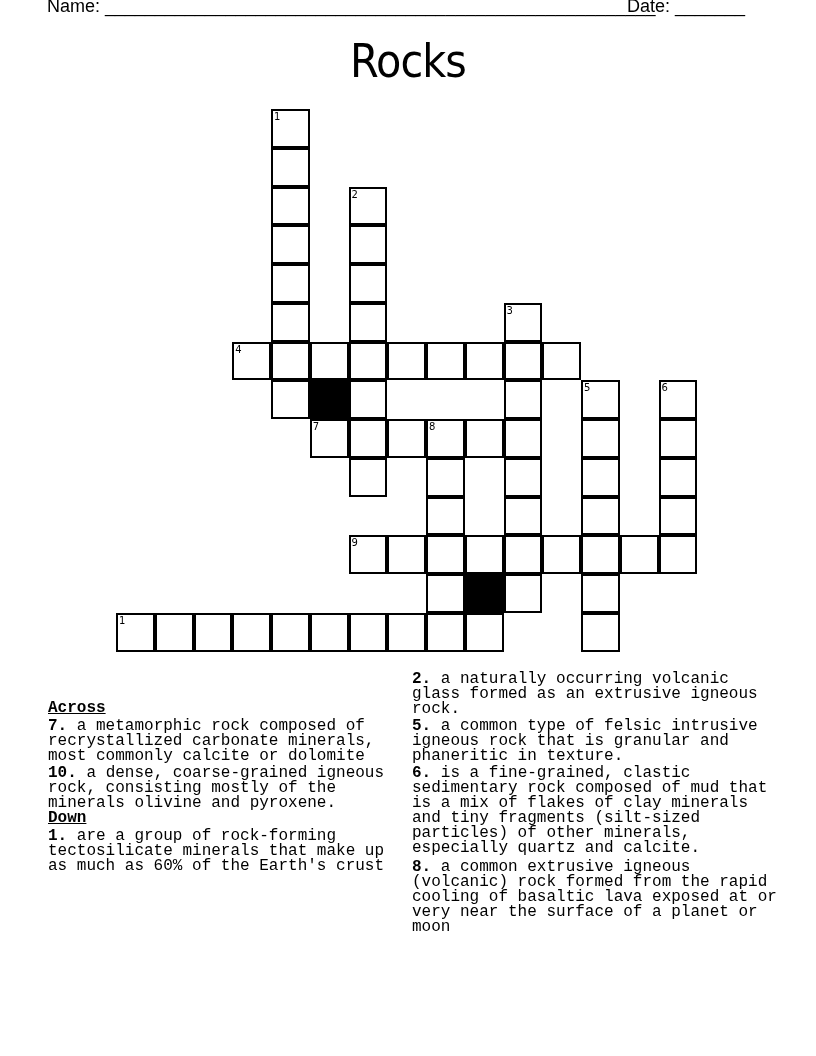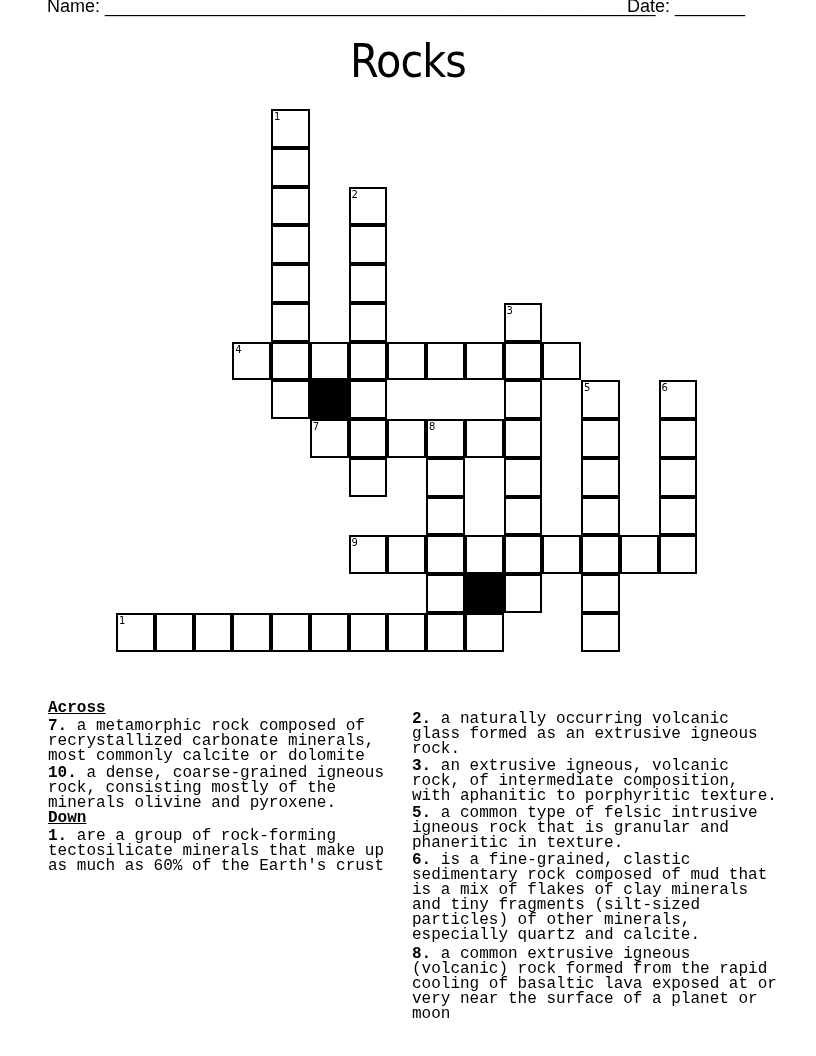--- a/index.html
+++ b/index.html
@@ -10,21 +10,21 @@
   .title { position: absolute; top: 34px; left: 0; width: 816px; text-align: center;
            font-family: "DejaVu Sans", sans-serif; font-size: 46px; letter-spacing: -1px; transform: scaleX(0.9); }
   #grid { position: absolute; left: 0; top: 0; width: 816px; height: 700px; }
   .cell { position: absolute; width: 38.75px; height: 38.75px; box-sizing: border-box;
           border: 2px solid #000; background: #fff; margin-left: -1px; margin-top: -1px; }
   .cell.black { background: #000; }
   .cell .num { position: absolute; left: 1px; top: 0px; font-family: "DejaVu Sans", sans-serif;
                font-size: 10px; line-height: 11px; }
   .clues { position: absolute; font-family: Liberation Mono, monospace; font-size: 16px; line-height: 15px; }
   #clues-left { left: 48px; top: 701px; width: 360px; }
-  #clues-right { left: 412px; top: 712px; width: 370px; }
+  #clues-right { left: 412px; top: 672px; width: 370px; }
   .sec-head { font-weight: bold; text-decoration: underline; margin-bottom: 3px; }
   .clue { margin-bottom: 2px; }
   .clue b { font-weight: bold; }
   .clue.gap { margin-top: 4px; }
 </style>
 </head>
 <body>
 
 <div id="name-field" class="hdr">Name: _______________________________________________________</div>
 <div id="date-field" class="hdr">Date: _______</div>
@@ -124,17 +124,16 @@
 <div id="clues-left" class="clues">
   <div class="sec-head">Across</div>
   <div class="clue"><b>7.</b> <span>a metamorphic rock composed of recrystallized carbonate minerals, most commonly calcite or dolomite</span></div>
   <div class="clue" style="margin-bottom:0"><b>10.</b> <span>a dense, coarse-grained igneous rock, consisting mostly of the minerals olivine and pyroxene.</span></div>
   <div class="sec-head">Down</div>
   <div class="clue"><b>1.</b> <span>are a group of rock-forming tectosilicate minerals that make up as much as 60% of the Earth's crust</span></div>
 </div>
 
 <div id="clues-right" class="clues">
   <div class="clue"><b>2.</b> <span>a naturally occurring volcanic glass formed as an extrusive igneous rock.</span></div>
-  <div class="clue"><b>3.</b> <span>an extrusive igneous, volcanic rock, of intermediate composition, with aphanitic to porphyritic texture.</span></div>
   <div class="clue"><b>5.</b> <span>a common type of felsic intrusive igneous rock that is granular and phaneritic in texture.</span></div>
   <div class="clue"><b>6.</b> <span>is a fine-grained, clastic sedimentary rock composed of mud that is a mix of flakes of clay minerals and tiny fragments (silt-sized particles) of other minerals, especially quartz and calcite.</span></div>
   <div class="clue gap"><b>8.</b> <span>a common extrusive igneous (volcanic) rock formed from the rapid cooling of basaltic lava exposed at or very near the surface of a planet or moon</span></div>
 </div>
 
 </body></html>

